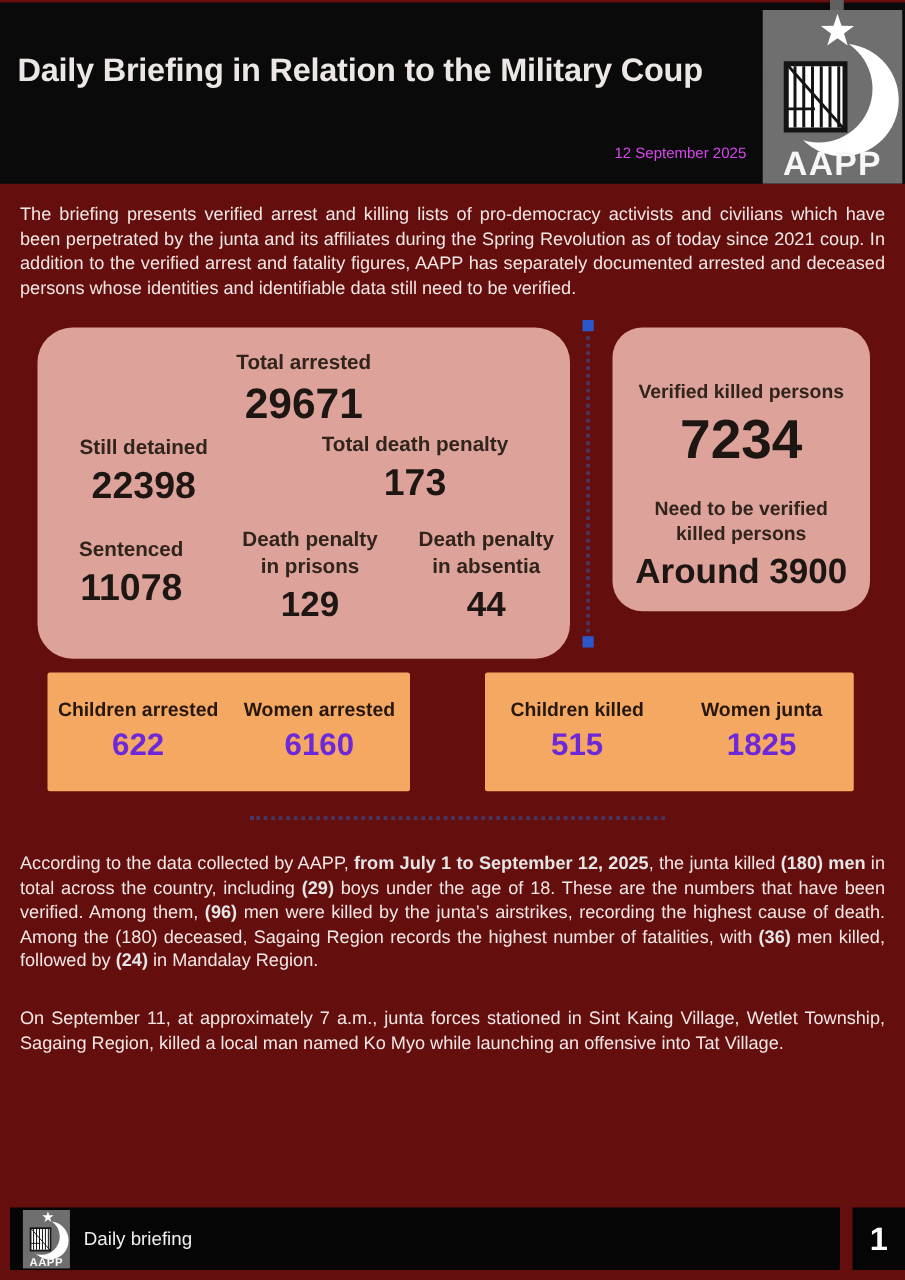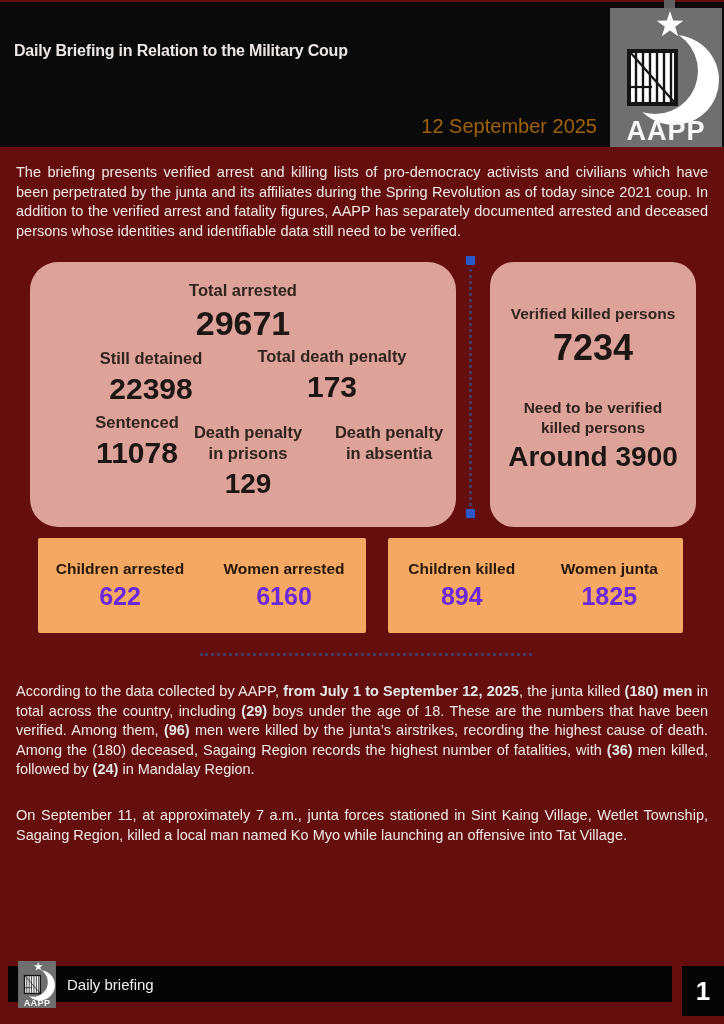--- a/index.html
+++ b/index.html
@@ -5,93 +5,93 @@
   html,body{margin:0;padding:0;background:#2b2b2b;}
   .page{
     position:relative;width:724px;height:1024px;margin:0 auto;
     background:#650e0e;overflow:hidden;
     font-family:"Liberation Sans",sans-serif;
   }
   
   .header{position:absolute;left:0;top:2px;width:724px;height:145px;background:#0a0a0a;}
   .title{
     position:absolute;left:14px;top:40px;width:590px;margin:0;
-    font-size:16px;font-weight:700;color:#ece7e5;letter-spacing:-0.2px;line-height:1.15;
+    font-size:26px;font-weight:700;color:#ece7e5;letter-spacing:-0.2px;line-height:1.15;
   }
   .date{
     position:absolute;right:127px;top:113px;
-    font-size:20px;color:#a16207;
+    font-size:12px;color:#d946ef;
   }
   .logo-box{position:absolute;left:610px;top:8px;width:112px;height:139px;}
   .logo-box svg{display:block;width:112px;height:139px;}
   .logo-tab{position:absolute;left:664px;top:0;width:11px;height:9px;background:#606060;}
   
   .intro{
     position:absolute;left:16px;top:163px;width:692px;margin:0;
     color:#f1e7e5;font-size:14.5px;line-height:19.5px;text-align:justify;
   }
   
   .panel{
     position:absolute;background:#dda29a;border-radius:28px;
     color:#241b16;
   }
   .panel-arrest{left:30px;top:262px;width:426px;height:265px;}
-  .panel-killed{left:490px;top:262px;width:206px;height:265px;border-radius:24px;}
+  .panel-killed{left:490px;top:262px;width:206px;height:227px;border-radius:24px;}
   .stat{position:absolute;text-align:center;}
   .stat-label{font-size:16.5px;font-weight:700;color:#31241d;white-space:pre-line;line-height:1.3;}
   .stat-value{font-size:30px;font-weight:700;color:#1d1612;line-height:1.15;margin-top:3px;}
   .s-total{left:0;right:0;top:18px;}
   .s-total .stat-value{font-size:34px;}
-  .s-still{left:0;width:170px;top:86px;margin-left:36px;}
+  .s-still{left:0;width:170px;top:86px;}
   .s-tdp{left:197px;width:210px;top:84px;}
-  .s-sent{left:0;width:150px;top:150px;padding-left:32px;}
+  .s-sent{left:0;width:150px;top:168px;}
   .s-dpp{left:143px;width:150px;top:160px;}
   .s-dpa{left:284px;width:150px;top:160px;}
   .s-dpp .stat-value,.s-dpa .stat-value{font-size:28px;}
   .s-verified{left:0;right:0;top:42px;}
   .s-verified .stat-label{font-size:15.5px;}
-  .s-verified .stat-value{font-size:36px;}
+  .s-verified .stat-value{font-size:44px;}
   .s-need{left:0;right:0;top:136px;}
   .s-need .stat-label{font-size:15.5px;}
   .s-need .stat-value{font-size:28px;}
   
   .vdivider{position:absolute;left:466px;top:256px;width:9px;height:262px;}
   .vdivider .vline{
     position:absolute;left:3px;top:6px;bottom:6px;width:0;
     border-left:3px dotted #473763;
   }
   .vdivider .sq{position:absolute;left:0;width:9px;height:9px;background:#2b57c8;}
   .vdivider .sq.top{top:0;}
   .vdivider .sq.bottom{bottom:0;}
   
   .obox{
     position:absolute;top:538px;height:95px;background:#f5a862;
     display:flex;align-items:stretch;border-radius:2px;
   }
-  .obox-arrested{left:38px;width:328px;}
+  .obox-arrested{left:38px;width:290px;}
   .obox-killed{left:388px;width:295px;}
   .ostat{flex:1;display:flex;flex-direction:column;align-items:center;justify-content:center;gap:4px;}
   .ostat .o-label{font-size:15.5px;font-weight:700;color:#27170c;}
   .ostat .o-value{font-size:25px;font-weight:700;color:#6d28d9;}
   
   .hdivider{
     position:absolute;left:200px;top:653px;width:332px;height:0;
     border-top:3px dotted #473763;
   }
   
   .body-para{
     position:absolute;left:16px;width:692px;margin:0;
     color:#f1e7e5;font-size:14.5px;line-height:19.6px;text-align:justify;
   }
   .para1{top:682px;}
   .para2{top:806px;}
   .body-para b{font-weight:700;color:#e5e5e5;}
   
   .footer-bar{
-    position:absolute;left:8px;top:966px;width:664px;height:36px;background:#050505;
+    position:absolute;left:8px;top:966px;width:664px;height:50px;background:#050505;
     display:flex;align-items:center;gap:11px;padding-left:10px;box-sizing:border-box;
   }
   .footer-bar svg{display:block;width:38px;height:47px;}
   .footer-label{color:#f2efee;font-size:15px;}
   .page-number-box{
     position:absolute;left:682px;top:966px;width:42px;height:50px;background:#050505;
     display:flex;align-items:center;justify-content:center;
   }
   .page-number{color:#ffffff;font-size:26px;font-weight:700;}
   .hidden-defs{position:absolute;width:0;height:0;overflow:hidden;}
@@ -153,20 +153,21 @@
       <div class="stat-value">11078</div>
     </div>
     <div class="stat s-dpp">
       <div class="stat-label">Death penalty
 in prisons</div>
       <div class="stat-value">129</div>
     </div>
     <div class="stat s-dpa">
       <div class="stat-label">Death penalty
 in absentia</div>
+      <div class="stat-value">44</div>
     </div>
   </section>
 
   <div class="vdivider">
     <span class="vline"></span>
     <span class="sq top"></span>
     <span class="sq bottom"></span>
   </div>
 
   <section class="panel panel-killed">
@@ -188,21 +189,21 @@
     </div>
     <div class="ostat">
       <div class="o-label">Women arrested</div>
       <div class="o-value">6160</div>
     </div>
   </section>
 
   <section class="obox obox-killed">
     <div class="ostat">
       <div class="o-label">Children killed</div>
-      <div class="o-value">894</div>
+      <div class="o-value">515</div>
     </div>
     <div class="ostat">
       <div class="o-label">Women junta</div>
       <div class="o-value">1825</div>
     </div>
   </section>
 
   <div class="hdivider"></div>
 
   <p class="body-para para1"><span>According to the data collected by AAPP, </span><b>from July 1 to September 12, 2025</b><span>, the junta killed </span><b>(180) men</b><span> in total across the country, including </span><b>(29)</b><span> boys under the age of 18. These are the numbers that have been verified. Among them, </span><b>(96)</b><span> men were killed by the junta’s airstrikes, recording the highest cause of death. Among the (180) deceased, Sagaing Region records the highest number of fatalities, with </span><b>(36)</b><span> men killed, followed by </span><b>(24)</b><span> in Mandalay Region.</span></p>

